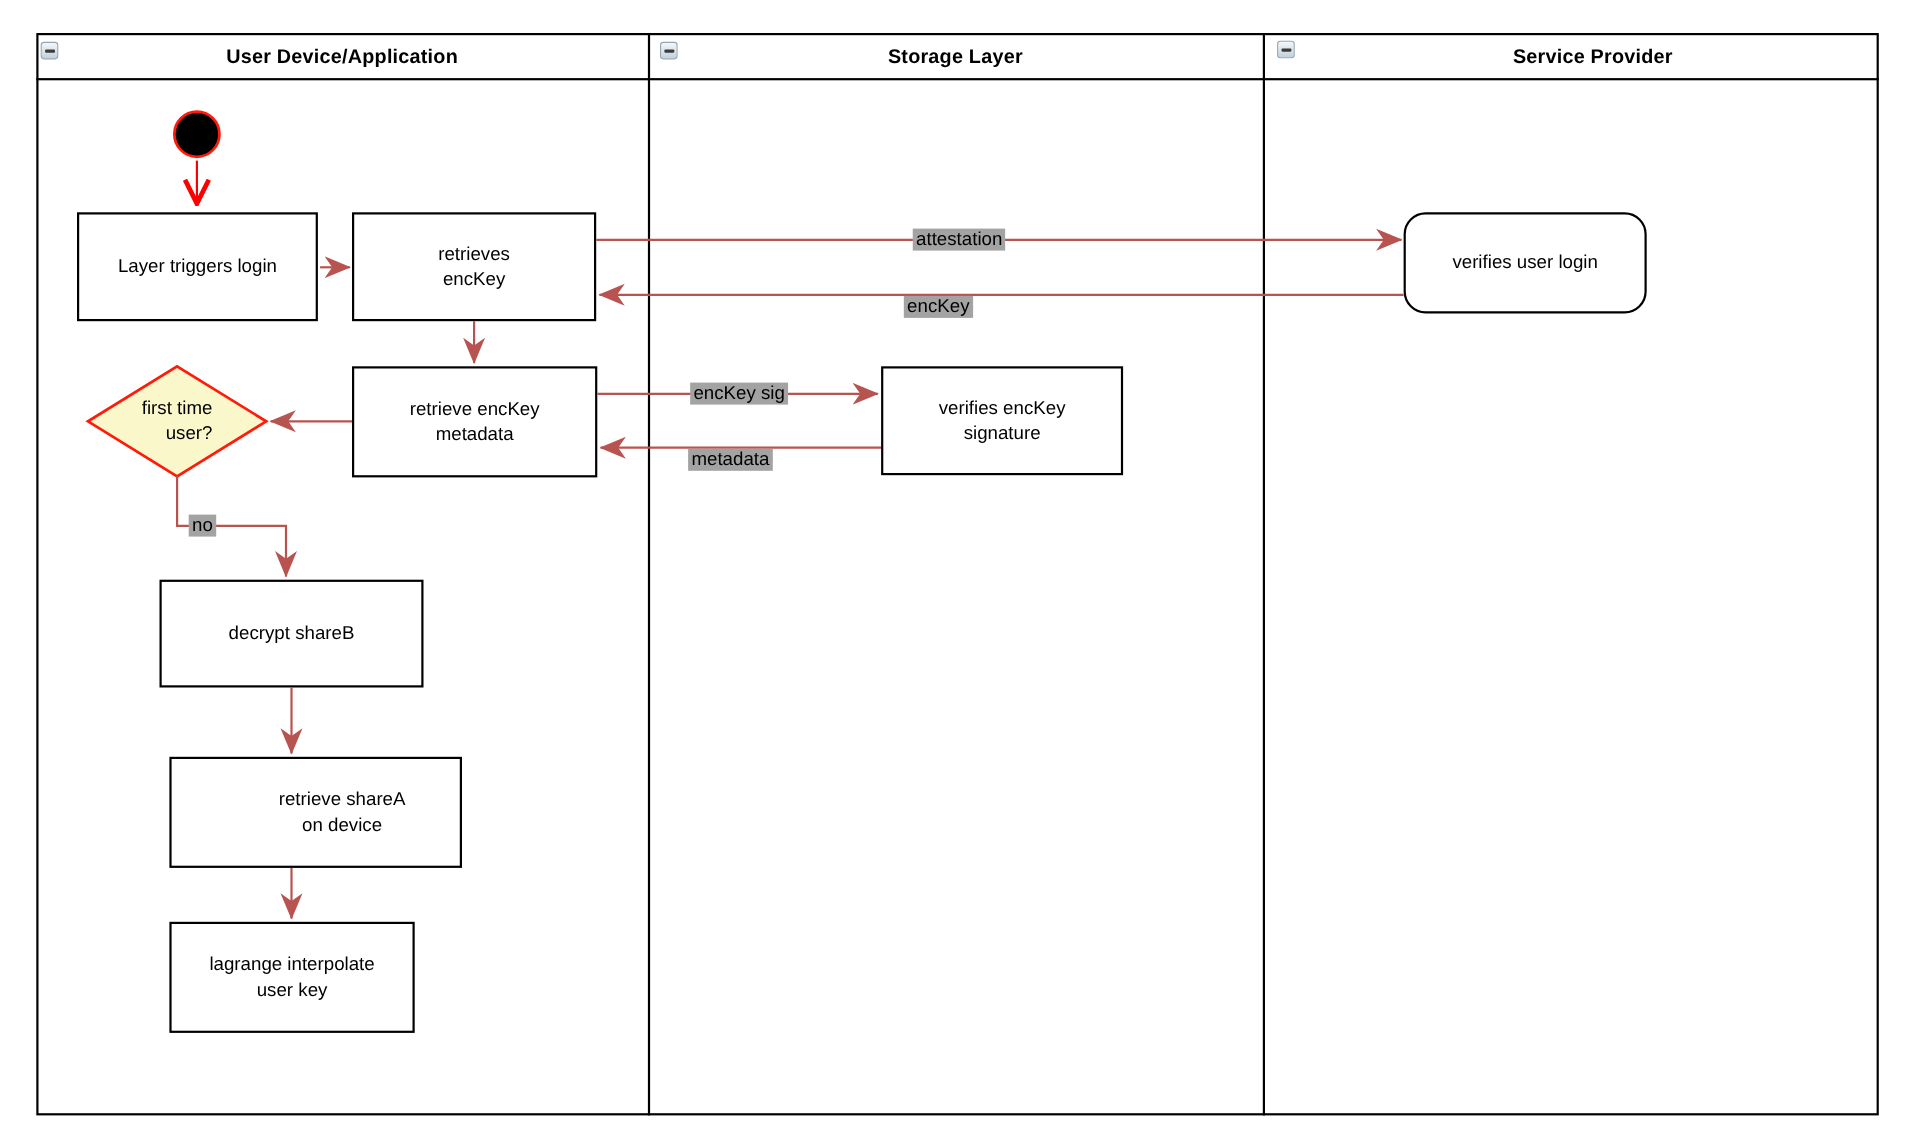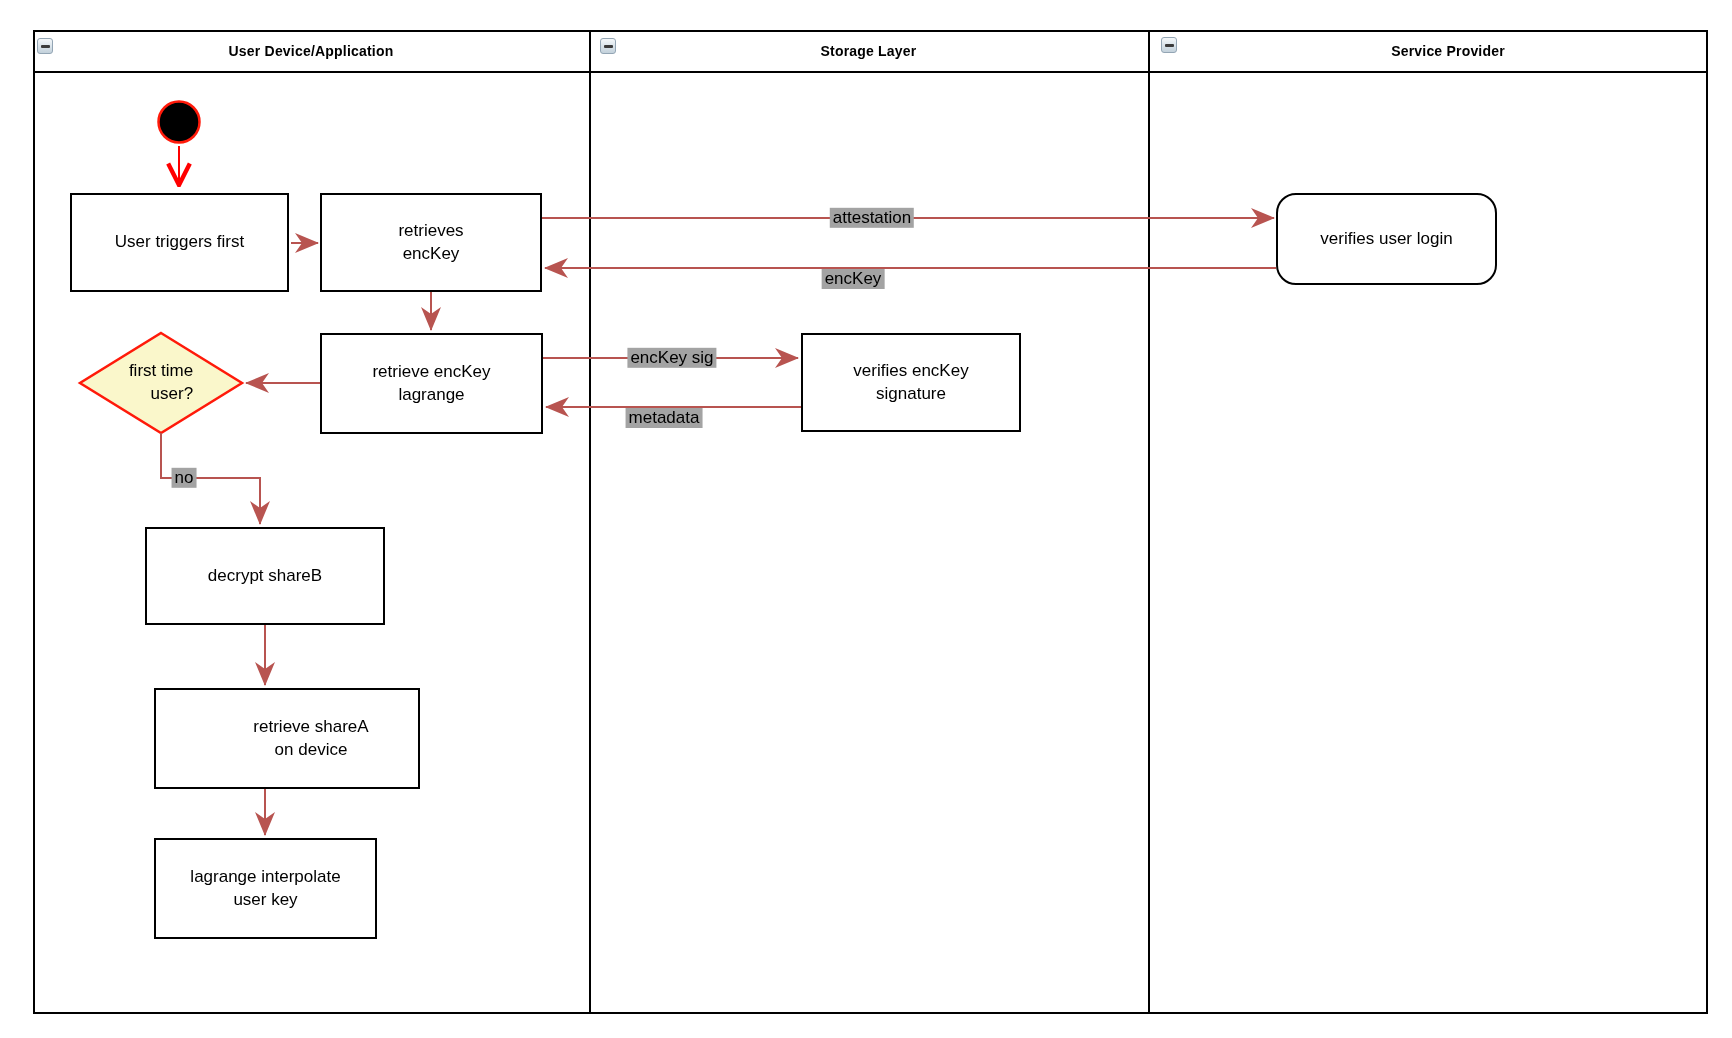--- a/index.html
+++ b/index.html
@@ -7,21 +7,21 @@
     position:relative;width:1732px;height:1038px;background:#ffffff;
     font-family:"Liberation Sans",sans-serif;color:#000;overflow:hidden;
   }
   .pool-frame{
     position:absolute;left:33px;top:30px;width:1675px;height:984px;
     border:2px solid #000;box-sizing:border-box;background:#fff;
   }
   .line{position:absolute;background:#000;}
   .lane-title{
     position:absolute;height:38px;display:flex;align-items:center;justify-content:center;
-    font-weight:bold;font-size:14px;letter-spacing:0.2px;
+    font-weight:bold;font-size:18px;letter-spacing:0.2px;
   }
   .collapse-btn{
     position:absolute;width:16px;height:16px;box-sizing:border-box;
     border:1px solid #93a5b4;border-radius:3px;
     background:linear-gradient(#f5f8fa 0%,#dde6ec 45%,#c3d1db 100%);
     display:flex;align-items:center;justify-content:center;cursor:pointer;
   }
   .collapse-btn .minus-bar{width:9px;height:3px;background:#3b3b3b;border-radius:1px;}
   .node{
     position:absolute;background:#ffffff;border:2px solid #000;box-sizing:border-box;
@@ -86,25 +86,25 @@
       <path d="M431,292 L431,330" marker-end="url(#mh)"></path>
       <path d="M320,383 L246,383" marker-end="url(#mh)"></path>
       <path d="M543,358 L798,358" marker-end="url(#mh)"></path>
       <path d="M801,407 L546,407" marker-end="url(#mh)"></path>
       <path d="M161,433 L161,478 L260,478 L260,524" marker-end="url(#mh)"></path>
       <path d="M265,625 L265,685" marker-end="url(#mh)"></path>
       <path d="M265,789 L265,835" marker-end="url(#mh)"></path>
     </g>
   </svg>
 
-  <div class="node" style="left:70px;top:193px;width:219px;height:99px;">User triggers first</div>
+  <div class="node" style="left:70px;top:193px;width:219px;height:99px;">Layer triggers login</div>
   <div class="node" style="left:320px;top:193px;width:222px;height:99px;">retrieves
 encKey</div>
   <div class="node" style="left:320px;top:333px;width:223px;height:101px;">retrieve encKey
-lagrange</div>
+metadata</div>
   <div class="node" style="left:145px;top:527px;width:240px;height:98px;">decrypt shareB</div>
   <div class="node" style="left:154px;top:688px;width:266px;height:101px;padding-left:48px;">retrieve shareA
 on device</div>
   <div class="node" style="left:154px;top:838px;width:223px;height:101px;">lagrange interpolate
 user key</div>
   <div class="node" style="left:801px;top:333px;width:220px;height:99px;">verifies encKey
 signature</div>
   <div class="node" style="left:1276px;top:193px;width:221px;height:92px;border-radius:20px;">verifies user login</div>
 
   <div class="diamond-label" style="left:96px;top:351px;width:130px;height:64px;">first time

